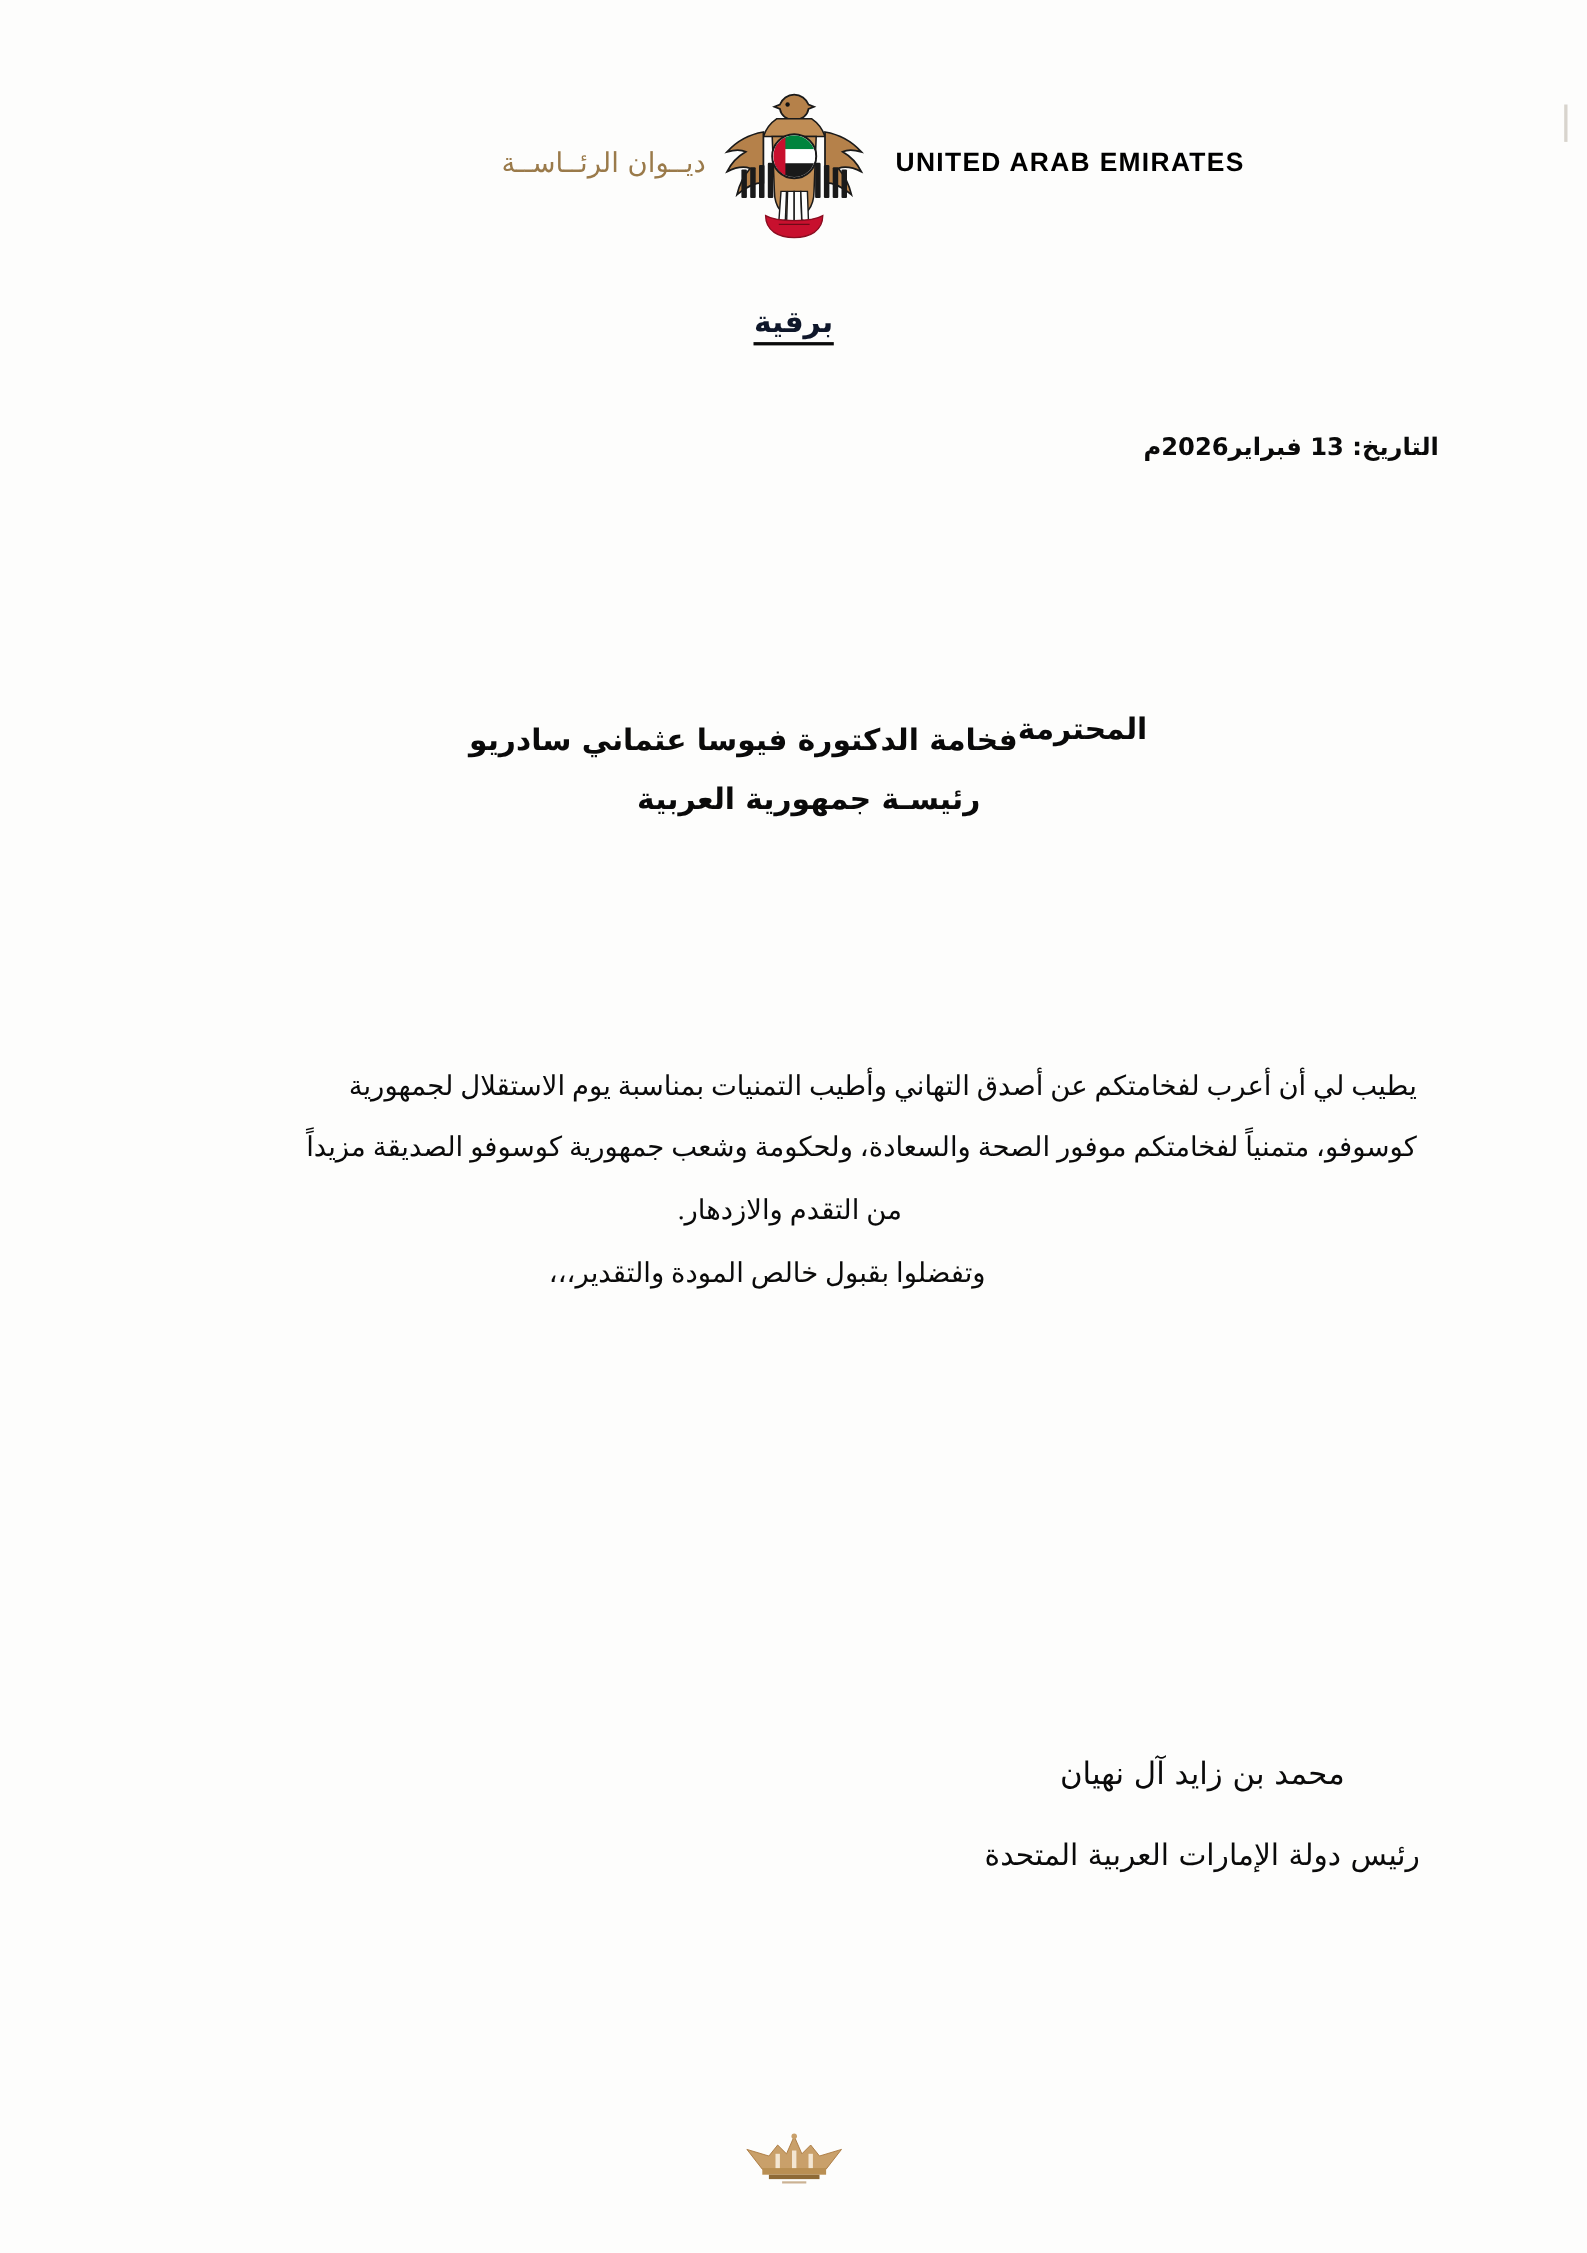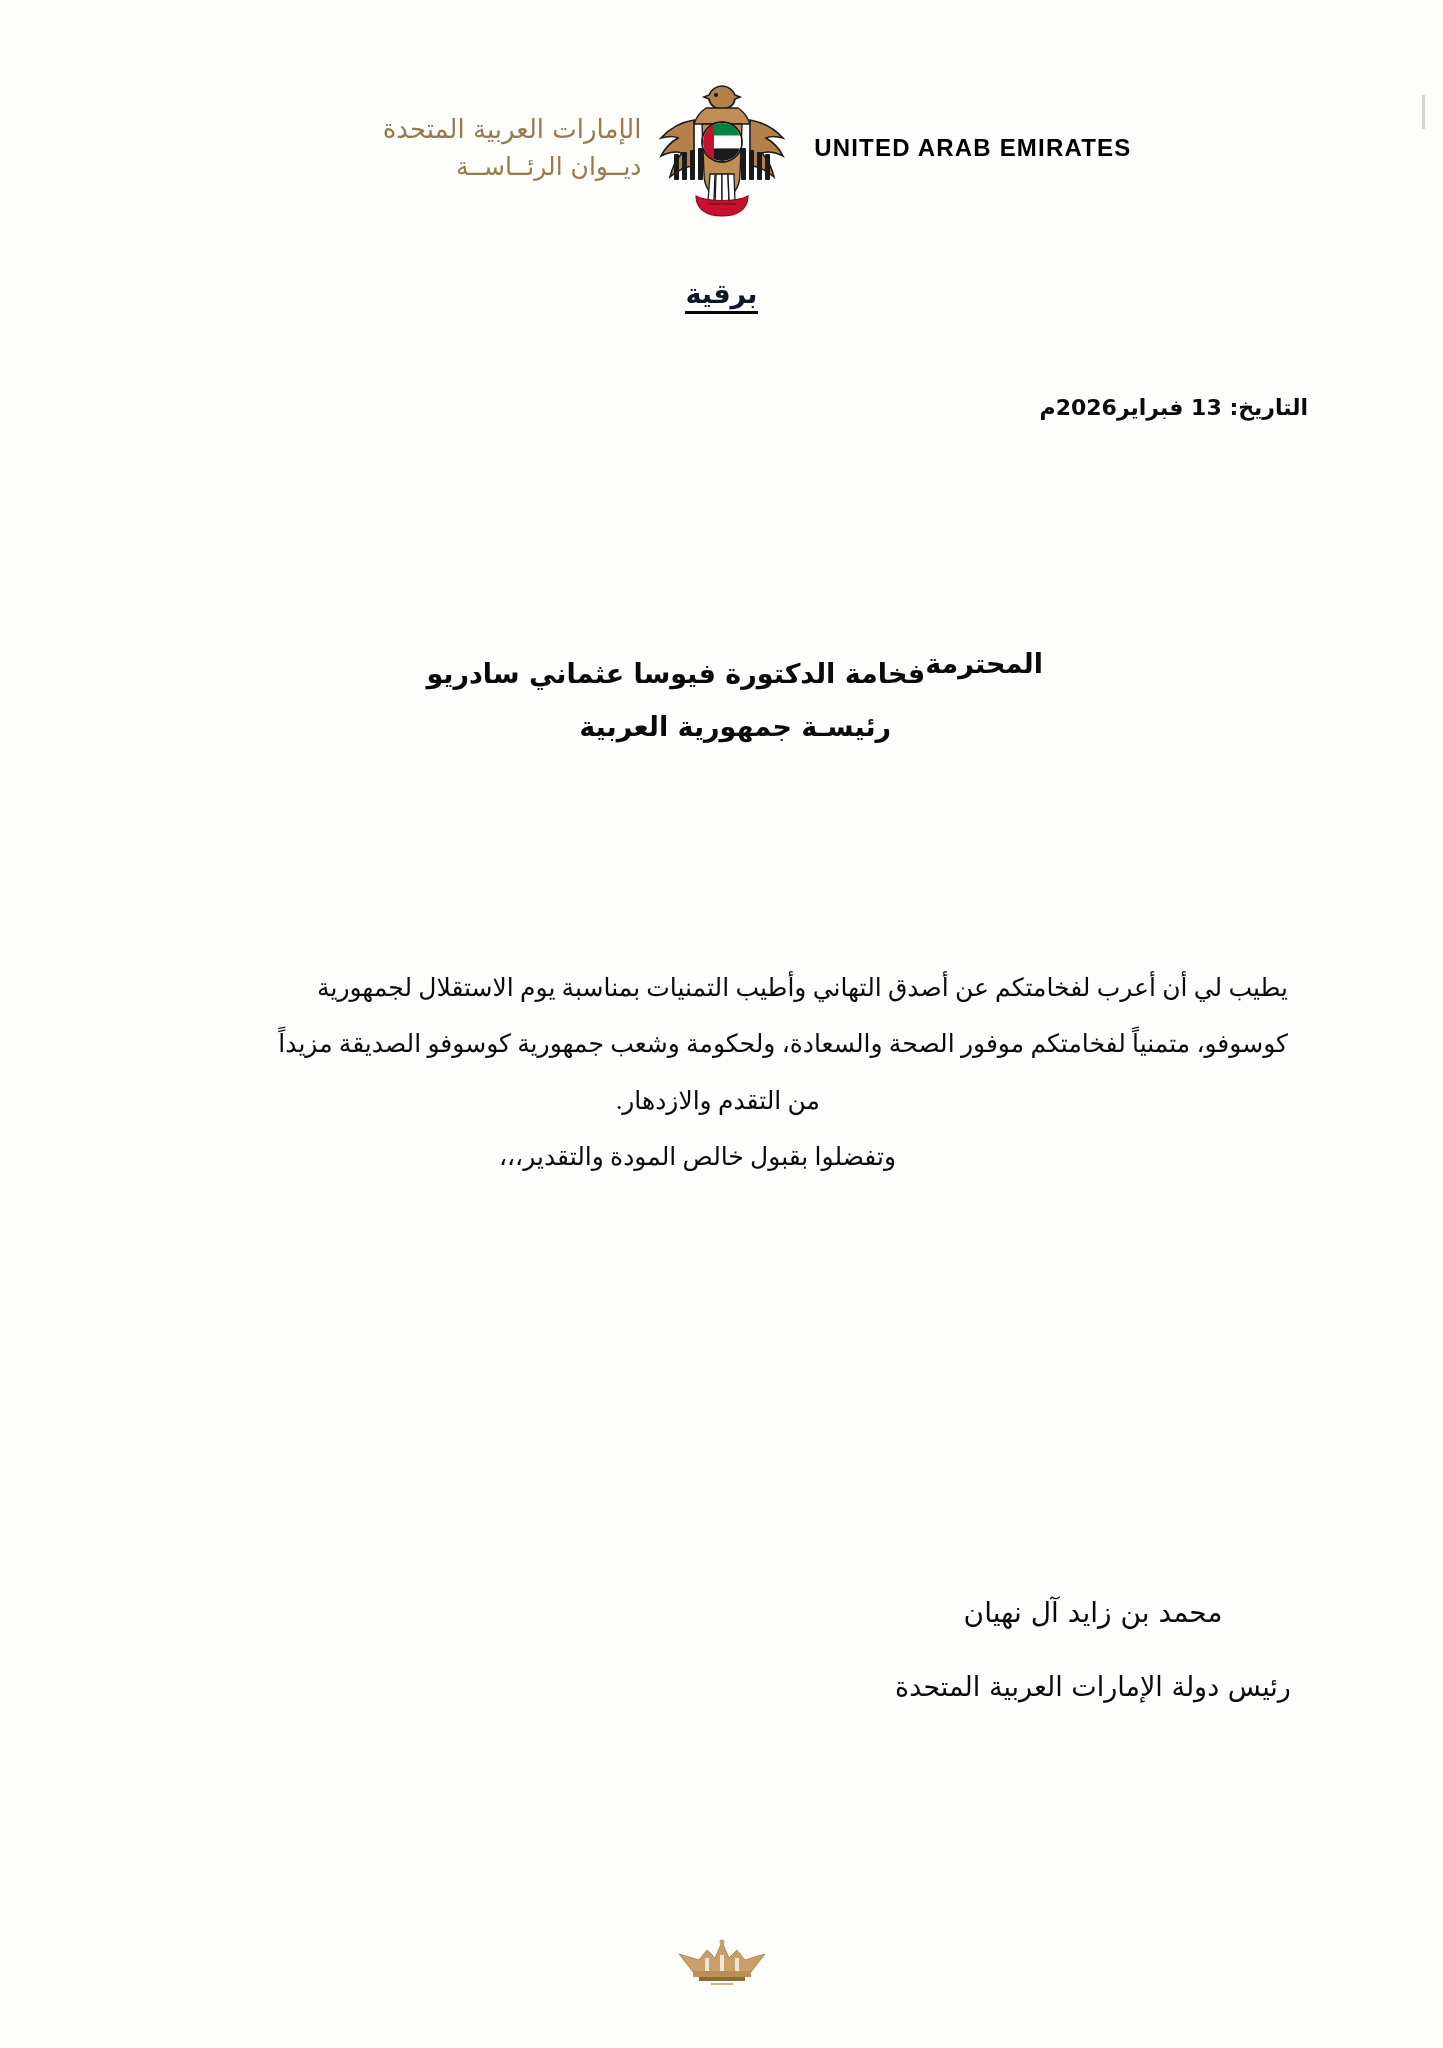--- a/index.html
+++ b/index.html
@@ -225,21 +225,20 @@
 </head>
 <body>
 
 <div class="page">
 
   <div class="edge-mark"></div>
 
   <div class="letterhead">
 
     <div class="lh-ar">
-      <div class="lh-ar-line1">الإمارات العربية المتحدة</div>
       <div class="lh-ar-line2">ديــوان الرئــاســة</div>
     </div>
 
     <div class="emblem">
       <svg viewBox="0 0 132 140" xmlns="http://www.w3.org/2000/svg">
 
         <path d="M66 8 C60 8 55 12 53 17 L48 19 L53 21 C54 27 59 31 66 31 C73 31 78 27 79 21 L84 19 L79 17 C77 12 72 8 66 8 Z" fill="#b5814a" stroke="#1a1a1a" stroke-width="1.6"></path>
         <circle cx="60" cy="17" r="2" fill="#111"></circle>
 
         <path d="M50 30 C44 34 40 40 38 46 L94 46 C92 40 88 34 82 30 Z" fill="#c08d55" stroke="#1a1a1a" stroke-width="1.4"></path>

